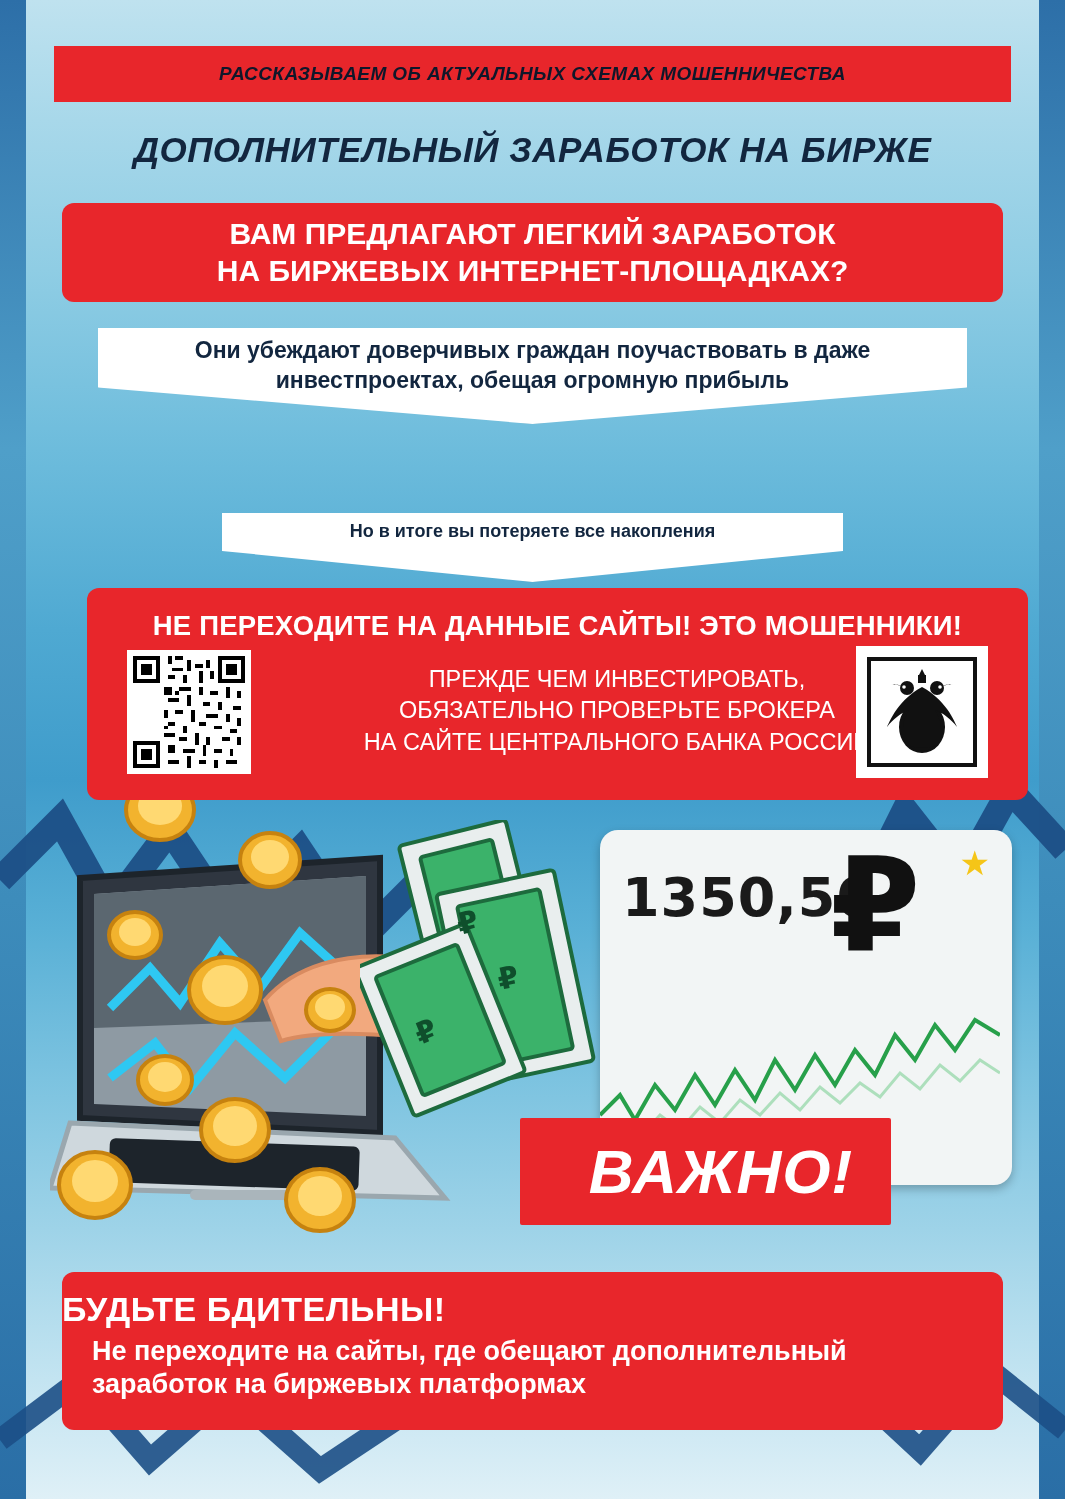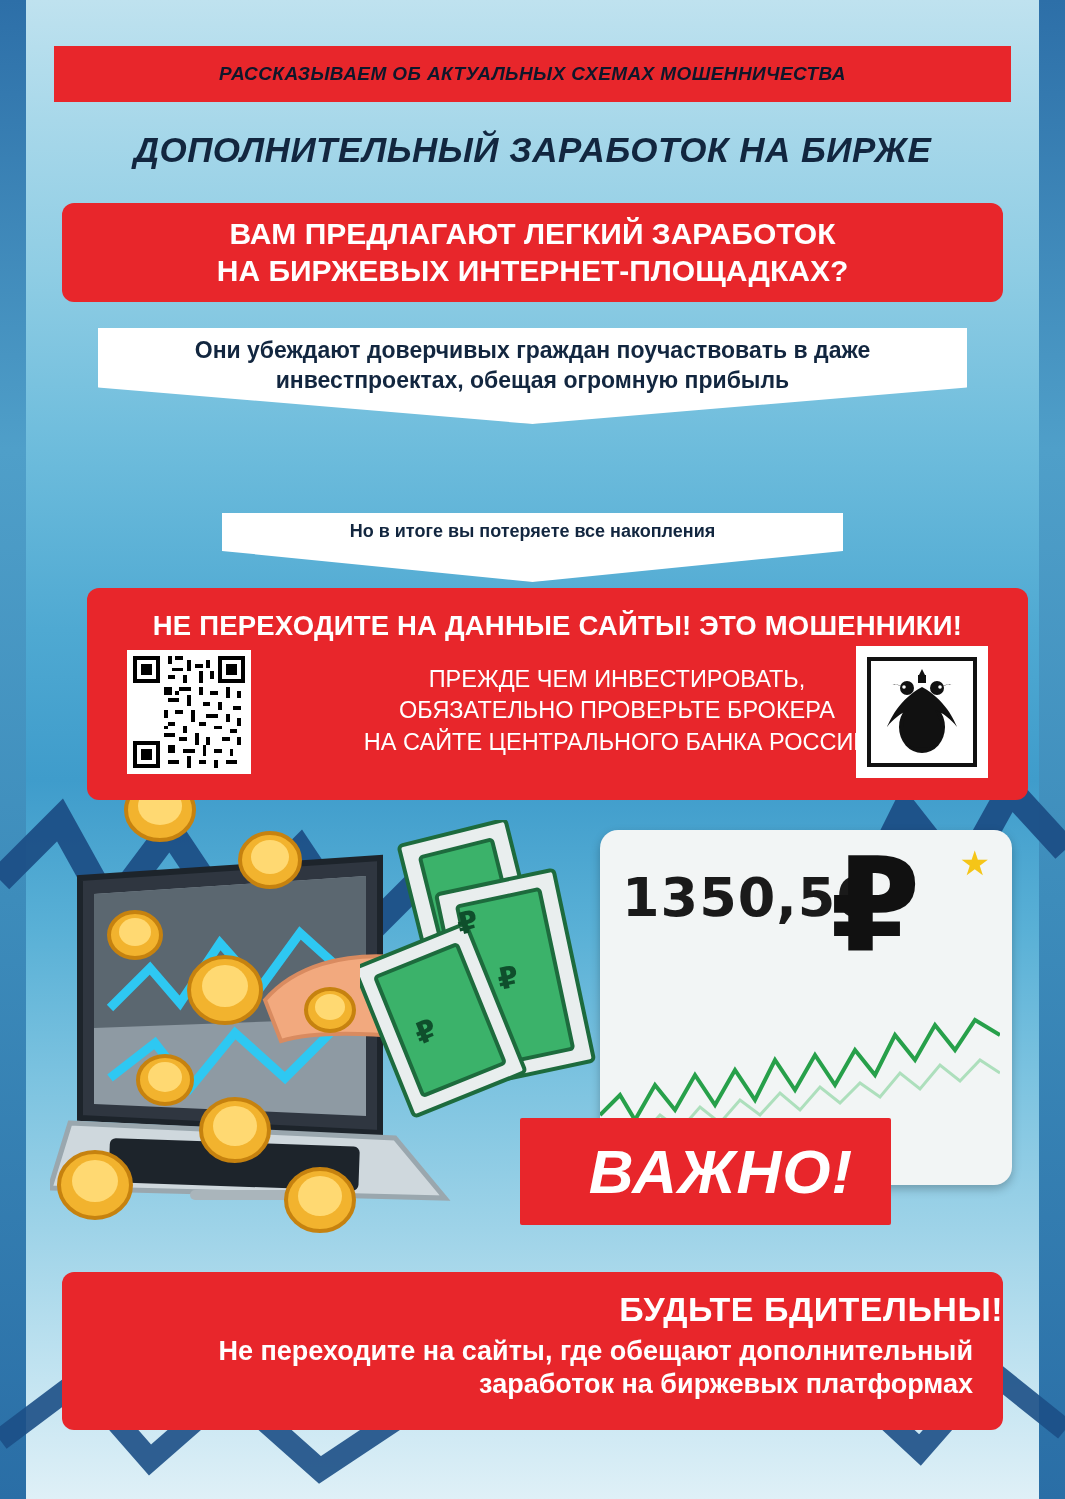--- a/index.html
+++ b/index.html
@@ -255,21 +255,21 @@
   
   .red-bottom {
     position: absolute;
     left: 62px;
     top: 1272px;
     width: 941px;
     height: 158px;
     background: #e8262b;
     border-radius: 12px;
     color: #fff;
-    text-align: right;
+    text-align: left;
   }
   .red-bottom .b-title {
     font-weight: bold;
     font-size: 34px;
     padding-top: 18px;
     letter-spacing: 0.5px;
   }
   .red-bottom .b-text {
     font-weight: bold;
     font-size: 27px;

